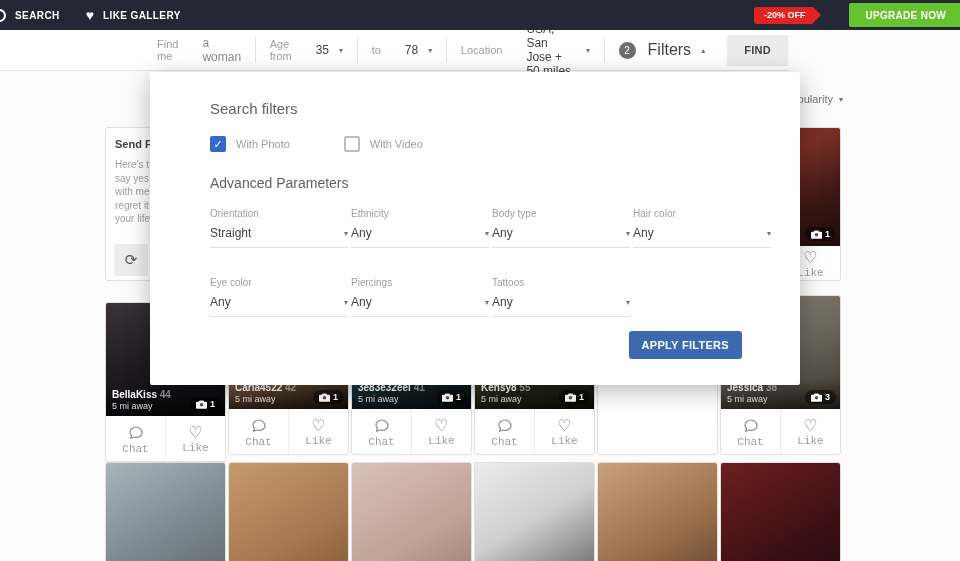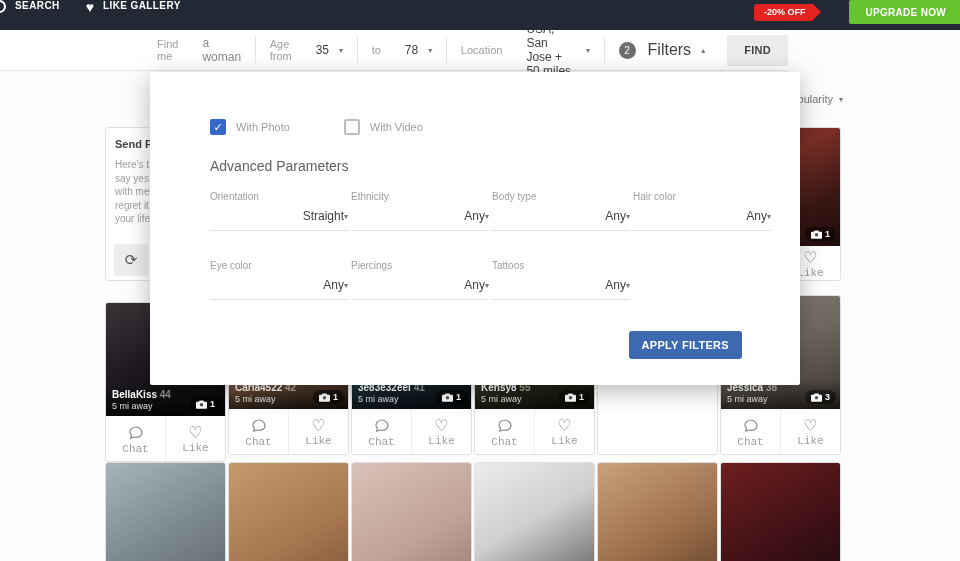--- a/index.html
+++ b/index.html
@@ -1,21 +1,21 @@
 <!DOCTYPE html>
 <html><head>
 <meta charset="utf-8">
 <style>
   * { margin:0; padding:0; box-sizing:border-box; }
   body { font-family:"Liberation Sans","DejaVu Sans",sans-serif; background:#fff; }
   .screen { position:relative; width:960px; height:561px; overflow:hidden; background:#fcfcfc; }
 
   
   .navbar { position:absolute; top:0; left:0; width:960px; height:30px; background:#222834;
-            display:flex; align-items:flex-start; z-index:30; }
+            display:flex; align-items:center; z-index:30; }
   .nav-circle { width:13px; height:13px; border:2px solid #fff; border-radius:50%; margin-left:-7px; }
   .nav-label { color:#fff; font-size:10px; font-weight:bold; letter-spacing:.4px; margin-left:9px; cursor:pointer; }
   .nav-heart { color:#fff; font-size:14px; margin-left:26px; line-height:1; }
   .nav-right { margin-left:auto; display:flex; align-items:center; }
   .discount { position:relative; background:#e32222; color:#fff; font-size:9px; font-weight:bold;
               padding:4px 8px 4px 10px; border-radius:3px 0 0 3px; line-height:1; }
   .discount::after { content:''; position:absolute; right:-8px; top:0;
               border-top:8.5px solid transparent; border-bottom:8.5px solid transparent; border-left:8px solid #e32222; }
   .upgrade-btn { margin-left:36px; margin-right:-2px; background:#65c32e; border:none; color:#fff;
               font-family:inherit; font-weight:bold; font-size:10px; letter-spacing:.3px;
@@ -99,21 +99,21 @@
   .checkbox { width:16px; height:16px; border-radius:2px; display:flex; align-items:center;
               justify-content:center; cursor:pointer; }
   .checkbox.checked { background:#3569c9; color:#fff; font-size:11px; font-weight:bold; }
   .checkbox.unchecked { background:#fff; border:2px solid #bdbdbd; }
   .check-label { font-size:11px; color:#9e9e9e; margin-left:10px; }
   .check-item2 { margin-left:54px; display:flex; align-items:center; }
   .adv-title { font-size:14px; color:#616161; margin-top:23px; }
   .sel-grid { display:grid; grid-template-columns:repeat(4,141px); row-gap:29px; margin-top:17px; }
   .sel { width:138px; cursor:pointer; }
   .sel-label { font-size:10px; color:#9e9e9e; }
-  .sel-valrow { display:flex; align-items:center; justify-content:flex-end; margin-top:7px;
+  .sel-valrow { display:flex; align-items:center; justify-content:space-between; margin-top:7px;
                 border-bottom:1px solid #e0e0e0; padding-bottom:7px; }
   .sel-value { font-size:12px; color:#424242; }
   .sel-caret { font-size:8px; color:#757575; }
   .apply-btn { position:absolute; right:58px; bottom:26px; background:#3d69b1; border:none; border-radius:3px;
                color:#fff; font-family:inherit; font-size:11px; font-weight:bold; letter-spacing:.3px;
                padding:8px 13px; cursor:pointer; }
 </style>
 </head>
 <body>
 
@@ -374,20 +374,21 @@
       
     </div>
   </div>
   <div class="card" style="left:720px; top:462px; height:160px;">
     <div class="photo ph-r3c6" style="height:158px;">
       
     </div>
   </div>
 
   <div class="modal">
+    <div class="modal-title">Search filters</div>
     <div class="check-row">
       <span class="checkbox checked">✓</span>
       <span class="check-label">With Photo</span>
       <span class="check-item2">
         <span class="checkbox unchecked"></span>
         <span class="check-label">With Video</span>
       </span>
     </div>
     <div class="adv-title">Advanced Parameters</div>
     <div class="sel-grid">

